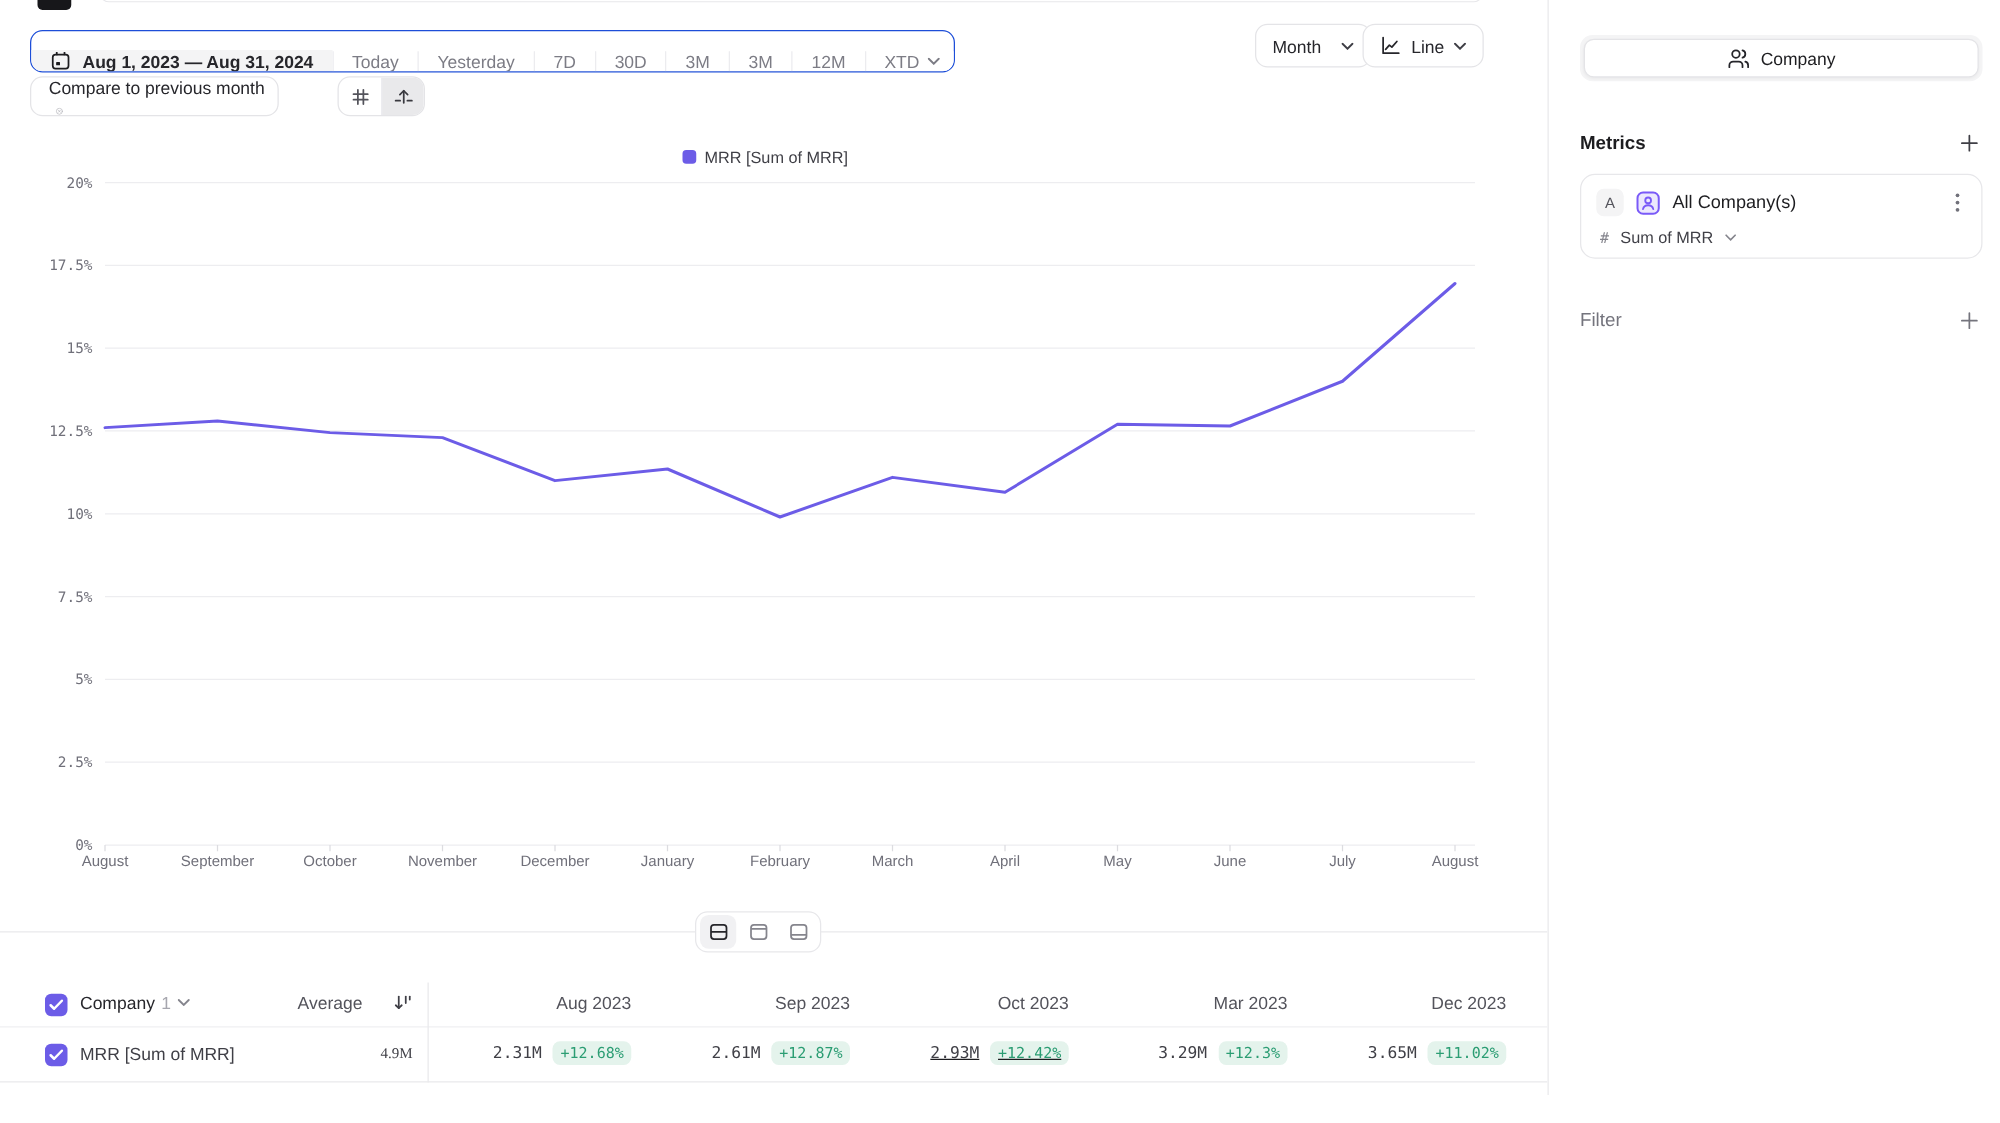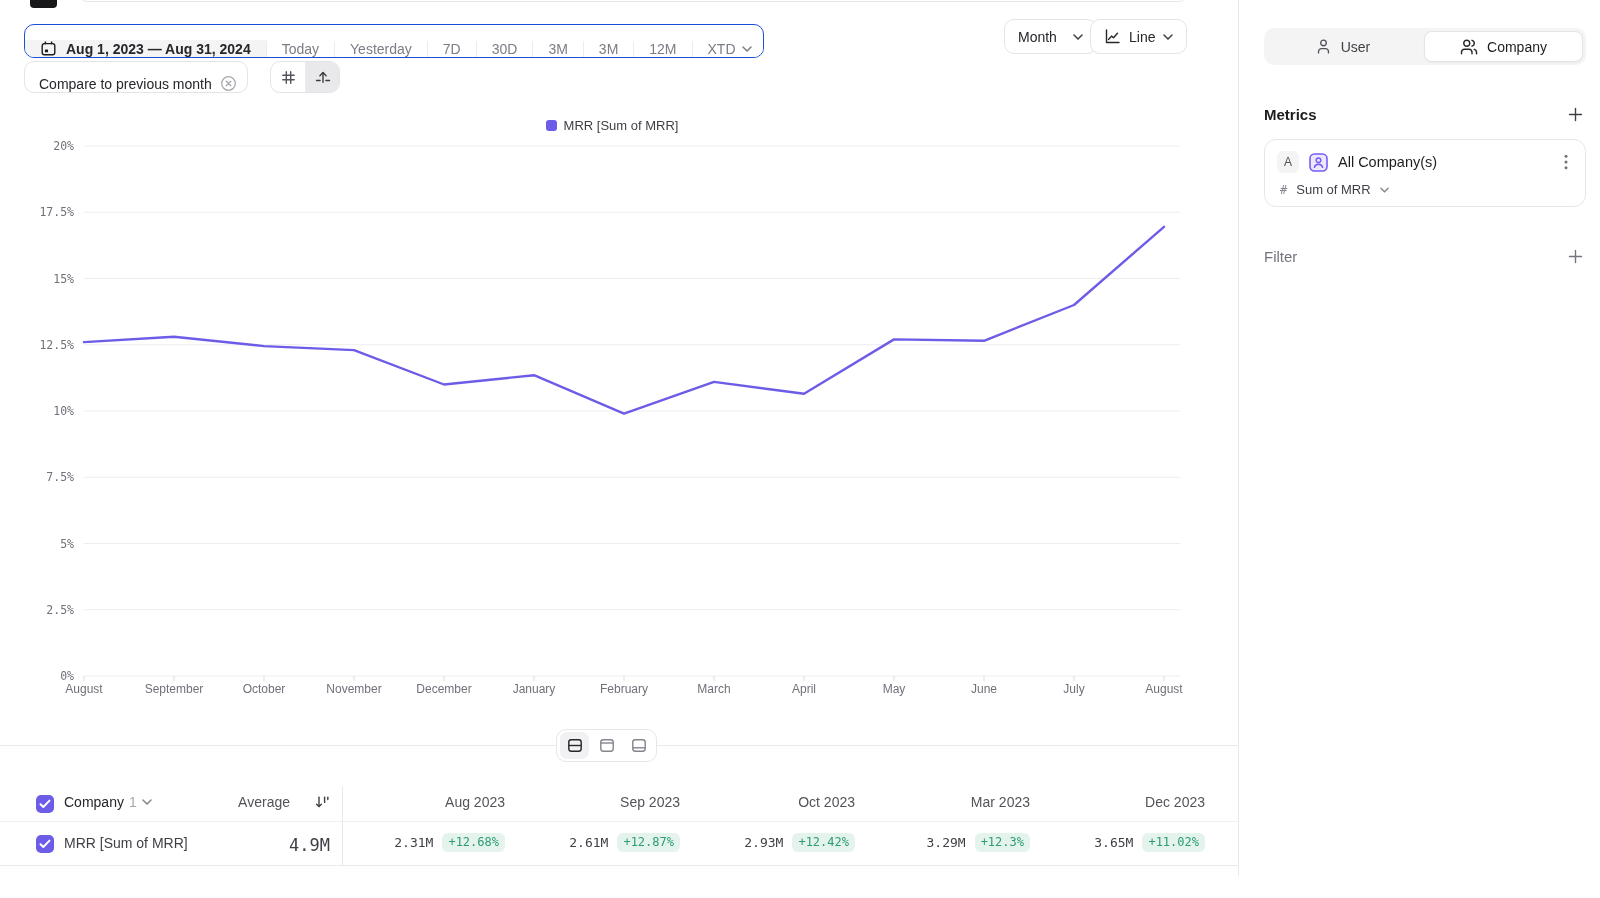--- a/index.html
+++ b/index.html
@@ -22,23 +22,23 @@
   .range-group > * { display:flex; align-items:center; border-left:1px solid #ececef; cursor:pointer; }
   .range-group > *:first-child { border-left:none; }
   .seg-date { gap:9px; padding:0 15px; background:#f4f4f5; font-size:14px; font-weight:600; color:#26262b; }
   .seg-btn { padding:0 15px; font-size:14px; color:#7c7c85; background:#fff; }
   .seg-xtd { padding:0 11px 0 15px; gap:6px; font-size:14px; color:#7c7c85; background:#fff; }
 
   .drop-btn { position:absolute; top:19px; height:35px; display:flex; align-items:center; gap:8px;
     border:1px solid #e4e4e7; border-radius:10px; background:#fff; padding:0 13px;
     font-size:14px; font-weight:500; color:#26262b; cursor:pointer; }
 
-  .chip { position:absolute; left:24px; top:61px; height:32px; display:flex; align-items:flex-end; gap:8px;
+  .chip { position:absolute; left:24px; top:61px; height:32px; display:flex; align-items:flex-start; gap:8px;
     border:1px solid #e4e4e7; border-radius:10px; background:#fff; padding:0 10px 0 14px;
-    font-size:14px; color:#26262b; cursor:pointer; }
+    font-size:14px; color:#26262b; cursor:pointer;flex-direction:column; }
 
   .toggle-pair { position:absolute; left:270px; top:61px; height:32px; display:flex;
     border:1px solid #e4e4e7; border-radius:10px; overflow:hidden; background:#fff; }
   .toggle-pair .tbtn { width:34px; display:flex; align-items:center; justify-content:center; cursor:pointer; }
   .toggle-pair .tbtn + .tbtn { border-left:1px solid #ececef; }
   .tbtn.active { background:#e9e9eb; }
 
   
   .legend { position:absolute; left:0; top:118px; width:1224px; display:flex;
     justify-content:center; align-items:center; gap:7px; }
@@ -61,21 +61,21 @@
   .tbl-header { position:absolute; left:0; top:786px; width:1238px; height:36px; border-bottom:1px solid #f0f0f2; }
   .tbl-row { position:absolute; left:0; top:822px; width:1238px; height:44px; border-bottom:1px solid #e9e9ec; }
   .checkbox { position:absolute; left:36px; width:18px; height:18px; border-radius:5px;
     background:var(--accent); display:flex; align-items:center; justify-content:center; cursor:pointer; }
   .hdr-entity { position:absolute; left:64px; top:8px; display:flex; align-items:center; gap:5px;
     font-size:14px; font-weight:500; color:#26262b; cursor:pointer; }
   .hdr-entity .count { color:#a6a6ae; font-weight:400; }
   .hdr-avg { position:absolute; top:8px; right:908px; display:flex; align-items:center; gap:25px;
     font-size:14px; color:#53535b; }
   .row-label { position:absolute; left:64px; top:13px; font-size:14px; color:#3f3f46; }
-  .row-avg { position:absolute; top:13px; right:908px; font-size:17px; color:#3f3f46; }
+  .row-avg { position:absolute; top:13px; right:908px; font-size:12px; color:#3f3f46;font-family:Liberation Serif, serif; }
   .m-cell { position:absolute; top:8px; width:180px; text-align:right; font-size:14px; color:#53535b; }
   .v-cell { position:absolute; top:11px; width:200px; display:flex; justify-content:flex-end;
     align-items:center; gap:9px; }
   .v-val { font-size:13px; color:#3f3f46; font-family:"DejaVu Sans Mono", monospace; }
   .v-badge { font-size:12px; font-family:"DejaVu Sans Mono", monospace; color:var(--green-text);
     background:var(--green-bg); padding:2px 6px 3px; border-radius:6px; }
 
   
   #sidebar { position:absolute; left:1238px; top:0; width:362px; height:876px;
     border-left:1px solid #e9e9ec; background:#fff; }
@@ -297,46 +297,39 @@
       <span class="row-avg mono">4.9M</span>
       <div id="month-values">
           <div class="v-cell" style="right: 733px;">
             <span class="v-val">2.31M</span>
             <span class="v-badge">+12.68%</span>
           </div>
           <div class="v-cell" style="right: 558px;">
             <span class="v-val">2.61M</span>
             <span class="v-badge">+12.87%</span>
           </div>
-          <div class="v-cell" style="right: 383px;">
+          <div class="v-cell" style="right: 383px; text-decoration: underline;">
             <span class="v-val">2.93M</span>
             <span class="v-badge">+12.42%</span>
           </div>
           <div class="v-cell" style="right: 208px;">
             <span class="v-val">3.29M</span>
             <span class="v-badge">+12.3%</span>
           </div>
           <div class="v-cell" style="right: 33px;">
             <span class="v-val">3.65M</span>
             <span class="v-badge">+11.02%</span>
           </div>
         </div>
     </div>
     <div class="tbl-col-divider"></div>
   </div>
 
   <div id="sidebar">
     <div class="side-toggle">
-      <div class="side-tab">
-        <svg class="icon" width="17" height="17" viewBox="0 0 24 24" fill="none" stroke="#53535b" stroke-width="1.9" stroke-linecap="round" stroke-linejoin="round">
-          <path d="M19 21v-2a4 4 0 0 0-4-4H9a4 4 0 0 0-4 4v2"></path>
-            <circle cx="12" cy="7" r="4"></circle>
-        </svg>
-        <span>User</span>
-      </div>
       <div class="side-tab active">
         <svg class="icon" width="18" height="18" viewBox="0 0 24 24" fill="none" stroke="#26262b" stroke-width="1.9" stroke-linecap="round" stroke-linejoin="round">
           <path d="M16 21v-2a4 4 0 0 0-4-4H6a4 4 0 0 0-4 4v2"></path>
             <circle cx="9" cy="7" r="4"></circle>
           <path d="M22 21v-2a4 4 0 0 0-3-3.87"></path>
             <path d="M16 3.13a4 4 0 0 1 0 7.75"></path>
         </svg>
         <span>Company</span>
       </div>
     </div>

